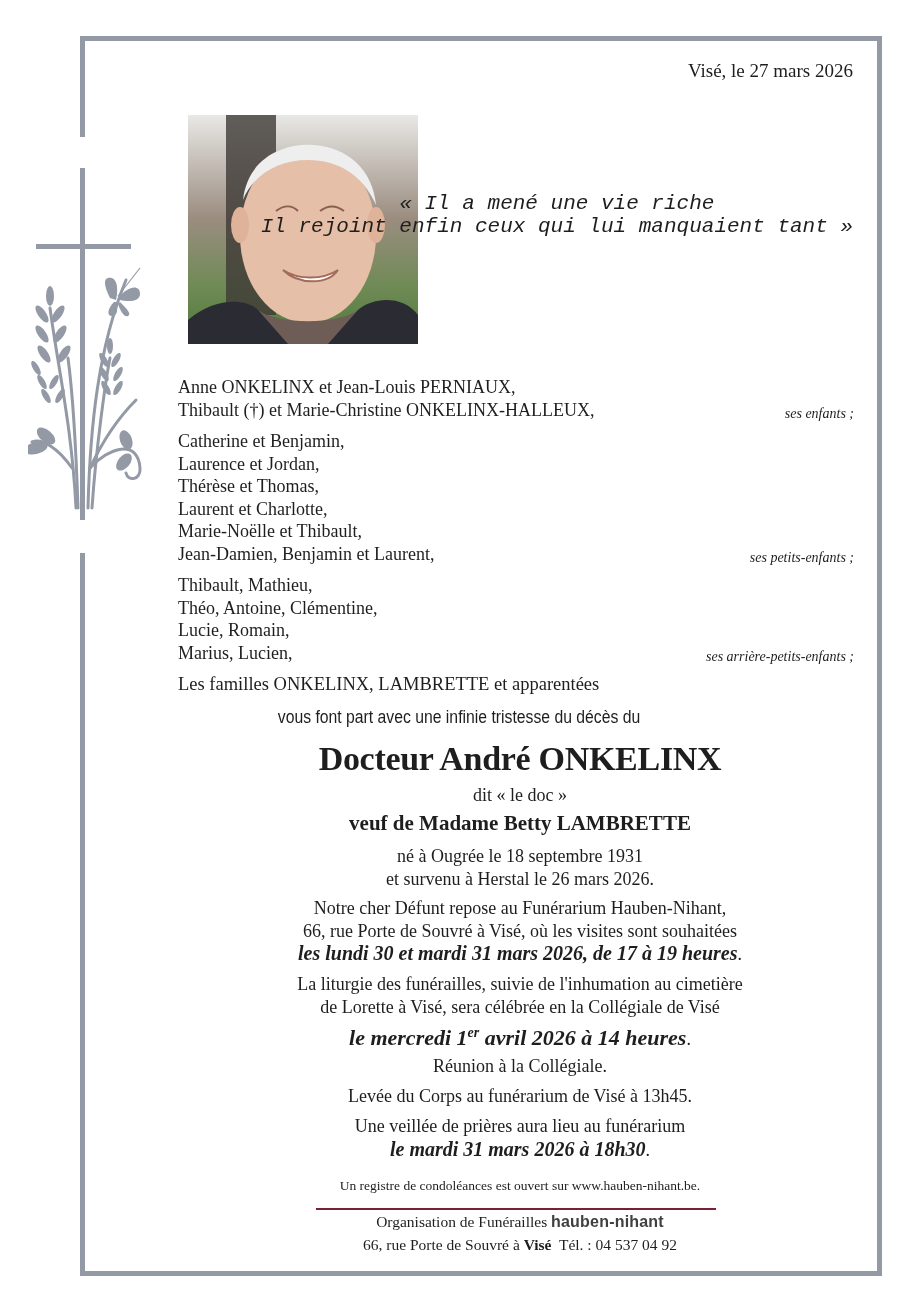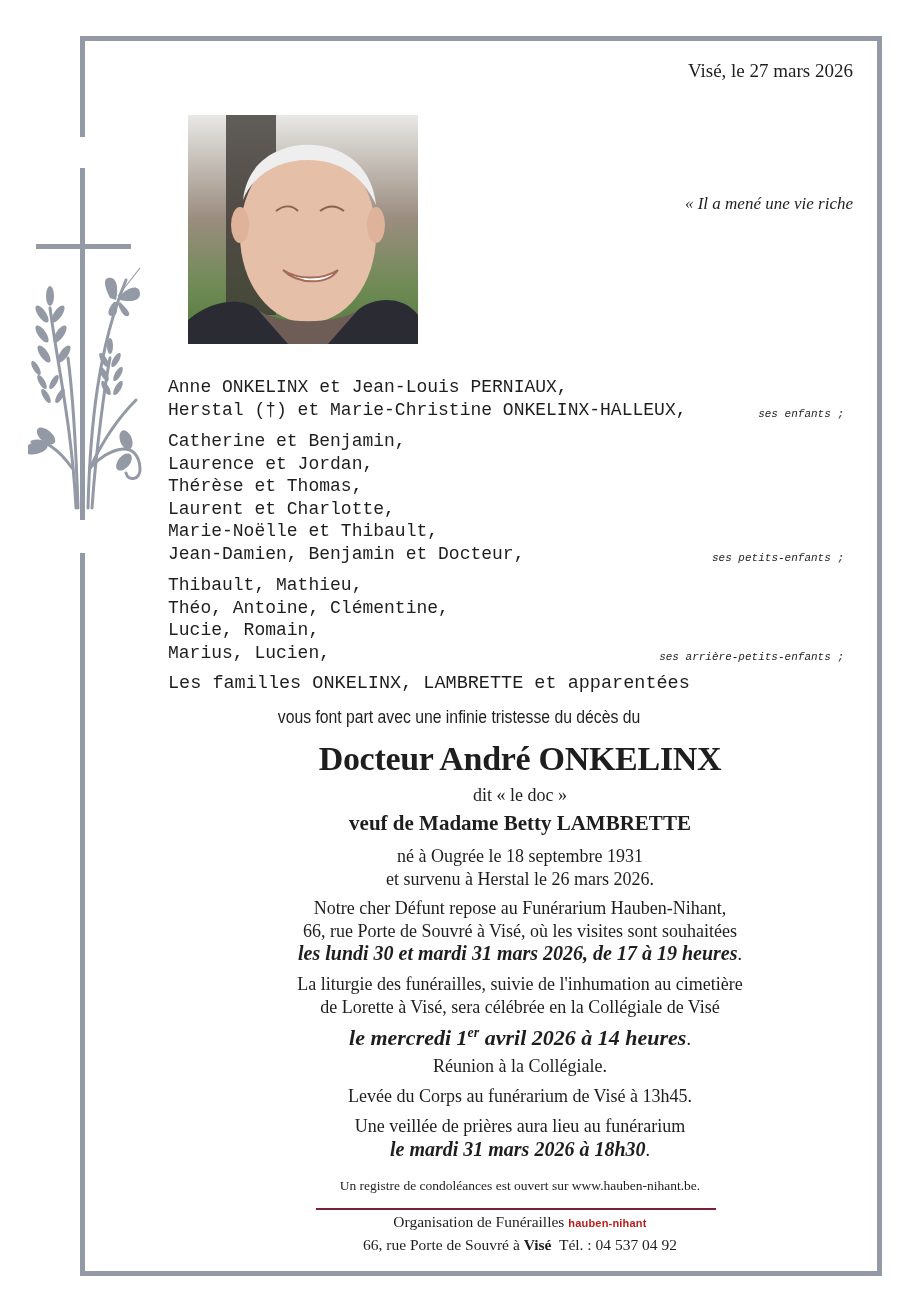--- a/index.html
+++ b/index.html
@@ -7,46 +7,46 @@
          font-family:"DejaVu Serif", "Liberation Serif", serif; color:#1e1e1e; }
   .frame-top { position:absolute; left:80px; top:36px; width:802px; height:5px; background:#9499a6; }
   .frame-right { position:absolute; left:877px; top:36px; width:5px; height:1240px; background:#9499a6; }
   .frame-bottom { position:absolute; left:80px; top:1271px; width:802px; height:5px; background:#9499a6; }
   .frame-left-a { position:absolute; left:80px; top:36px; width:5px; height:101px; background:#9499a6; }
   .frame-left-b { position:absolute; left:80px; top:553px; width:5px; height:723px; background:#9499a6; }
   .ornament { position:absolute; left:28px; top:168px; width:130px; height:354px; }
   .photo { position:absolute; left:188px; top:115px; width:230px; height:229px; overflow:hidden; }
   .date { position:absolute; right:65px; top:60px; font-size:19px; font-family:"Liberation Serif", serif; }
   .quote { position:absolute; right:65px; top:192px; text-align:center; font-style:italic;
-           font-size:17px; line-height:23px; font-family:Liberation Serif, serif; }
-  .family { position:absolute; left:168px; top:376px; width:676px;
-            font-family:Liberation Mono, monospace; font-size:18px; line-height:22.5px; }
+           font-size:21px; line-height:23px; font-family:Liberation Mono, monospace; }
+  .family { position:absolute; left:178px; top:376px; width:676px;
+            font-family:Liberation Serif, serif; font-size:18px; line-height:22.5px; }
   .group { position:relative; margin-bottom:9px; }
   .group .names div { white-space:nowrap; }
-  .group .role { position:absolute; right:0; bottom:-4px; font-style:italic; font-size:11px; }
+  .group .role { position:absolute; right:0; bottom:-4px; font-style:italic; font-size:14px; }
   .families-line { font-size:18.5px; }
   .intro { position:absolute; left:0; width:918px; top:707px; text-align:center;
            font-family:"Liberation Sans", sans-serif; font-size:17.5px; transform:scaleX(0.9); }
   .center { position:absolute; left:90px; width:860px; text-align:center; }
   .deceased { top:740px; font-size:34px; font-weight:bold; font-family:"Liberation Serif", serif; letter-spacing:-0.3px; }
   .nickname { top:785px; font-size:18px; font-family:"Liberation Serif", serif; }
   .widow { top:811px; font-size:21px; font-weight:bold; font-family:"Liberation Serif", serif; }
   .block { font-family:"Liberation Serif", serif; font-size:18px; line-height:22.5px; }
   .bold-line { font-weight:bold; font-size:20px;font-style:italic; }
   .b1 { top:845px; }
   .b2 { top:897px; }
   .b3 { top:973px; }
   .b4 { top:1022px; }
   .b5 { top:1055px; }
   .b6 { top:1085px; }
   .b7 { top:1115px; }
   .register { top:1178px; font-size:13.5px; font-family:"Liberation Serif", serif; }
   .sep { position:absolute; left:316px; top:1208px; width:400px; height:1.5px; background:#7a1f35; }
   .org { top:1213px; font-size:15.5px; font-family:"Liberation Serif", serif; }
-  .brand { color:#b91c1c; font-weight:bold; font-family:"Liberation Sans", sans-serif; font-size:11px; letter-spacing:0.2px; }
+  .brand { color:#404040; font-weight:bold; font-family:"Liberation Sans", sans-serif; font-size:16px; letter-spacing:0.2px; }
   .addr { top:1236px; font-size:15.5px; font-family:"Liberation Serif", serif; }
   sup { font-size:14px;text-align:center; }
 </style>
 </head>
 <body>
 
 <div class="frame-top"></div>
 <div class="frame-right"></div>
 <div class="frame-bottom"></div>
 <div class="frame-left-a"></div>
@@ -119,38 +119,39 @@
     <path d="M132 96 C140 90 148 90 156 96" stroke="#8a5f50" stroke-width="2" fill="none"></path>
     <path d="M0 229 L0 205 C30 180 60 185 70 195 C90 215 150 215 170 195 C185 182 215 180 230 200 L230 229 Z" fill="#2b2b33"></path>
     <path d="M70 195 L100 229 L140 229 L170 195 C150 210 90 210 70 195 Z" fill="#6d5d56"></path>
   </svg>
 </div>
 
 <div class="date">Visé, le 27 mars 2026</div>
 
 <div class="quote">
   <div>« Il a mené une vie riche</div>
+  <div>Il rejoint enfin ceux qui lui manquaient tant »</div>
 </div>
 
 <div class="family">
   <div class="group">
     <div class="names">
       <div>Anne ONKELINX et Jean-Louis PERNIAUX,</div>
-      <div>Herstal (†) et Marie-Christine ONKELINX-HALLEUX,</div>
+      <div>Thibault (†) et Marie-Christine ONKELINX-HALLEUX,</div>
     </div>
     <div class="role">ses enfants ;</div>
   </div>
   <div class="group">
     <div class="names">
       <div>Catherine et Benjamin,</div>
       <div>Laurence et Jordan,</div>
       <div>Thérèse et Thomas,</div>
       <div>Laurent et Charlotte,</div>
       <div>Marie-Noëlle et Thibault,</div>
-      <div>Jean-Damien, Benjamin et Docteur,</div>
+      <div>Jean-Damien, Benjamin et Laurent,</div>
     </div>
     <div class="role">ses petits-enfants ;</div>
   </div>
   <div class="group">
     <div class="names">
       <div>Thibault, Mathieu,</div>
       <div>Théo, Antoine, Clémentine,</div>
       <div>Lucie, Romain,</div>
       <div>Marius, Lucien,</div>
     </div>

